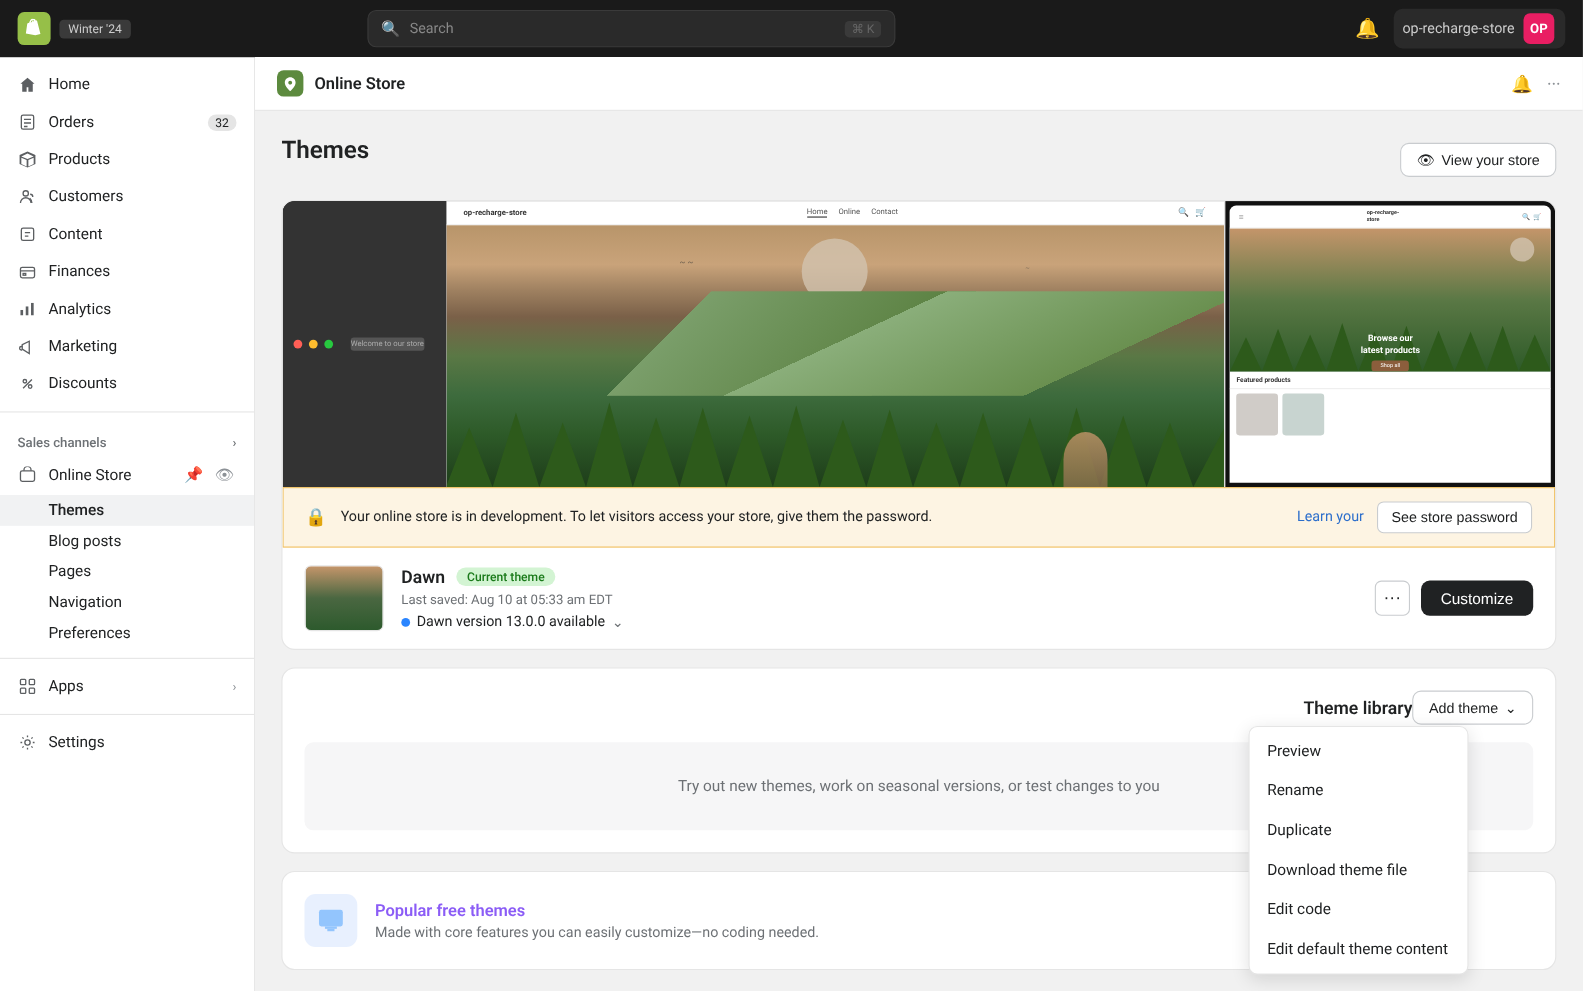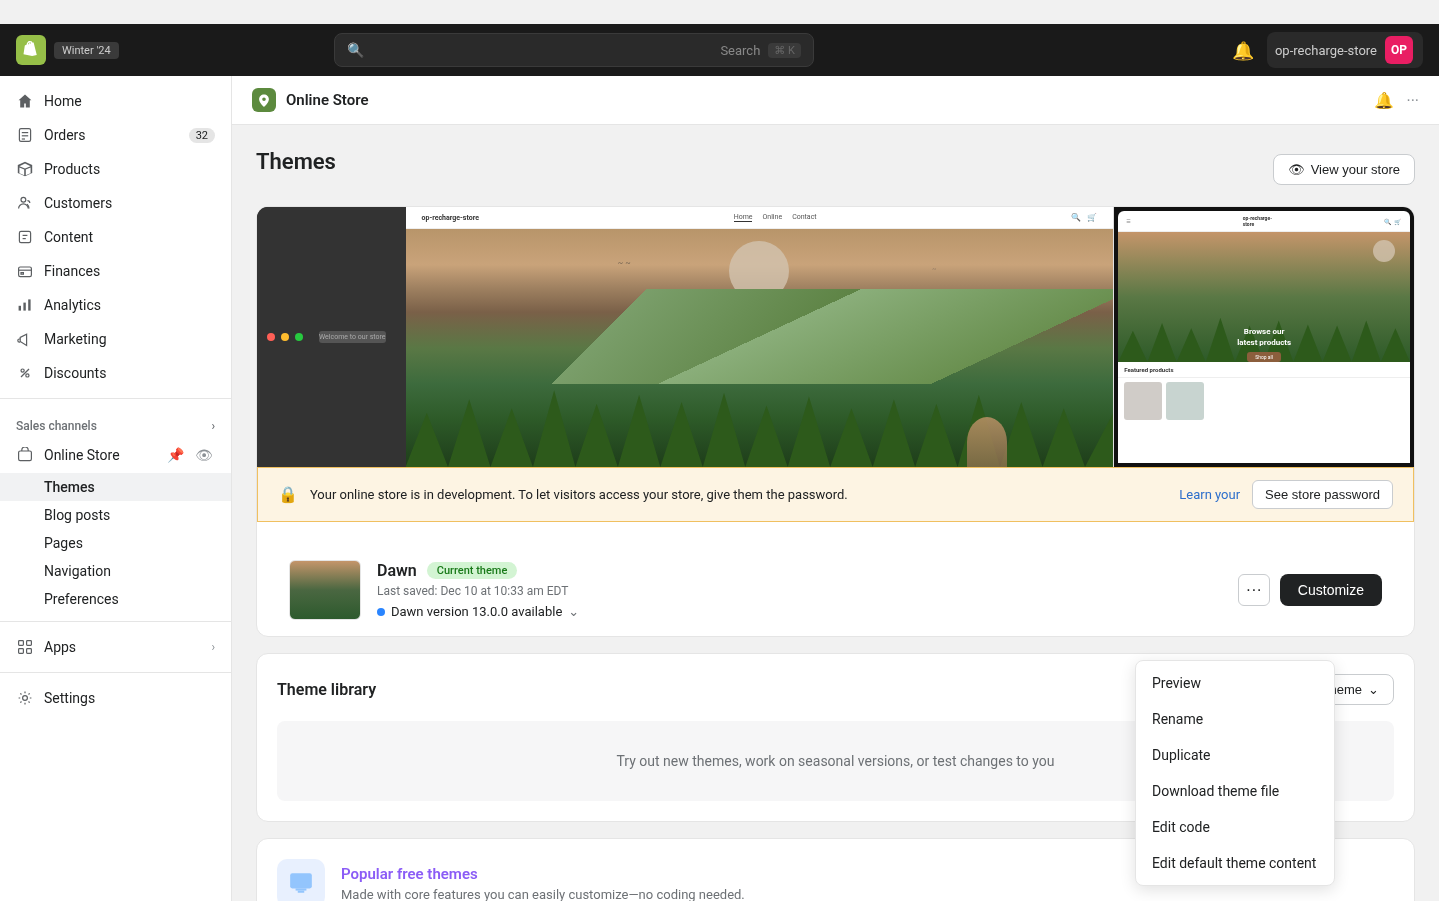--- a/index.html
+++ b/index.html
@@ -8,21 +8,20 @@
     
     .top-nav {
       background: #1a1a1a;
       height: 52px;
       display: flex;
       align-items: center;
       padding: 0 16px;
       gap: 12px;
       flex-shrink: 0;
       z-index: 100;
-      margin-top: 24px;
     }
     .top-nav-logo {
       display: flex;
       align-items: center;
       gap: 8px;
     }
     .shopify-logo {
       width: 30px;
       height: 30px;
       background: #96bf48;
@@ -48,21 +47,21 @@
       background: #2a2a2a;
       border: 1px solid #3a3a3a;
       border-radius: 8px;
       display: flex;
       align-items: center;
       padding: 0 12px;
       gap: 8px;
       height: 34px;
       cursor: text;
     }
-    .search-bar-text { color: #888; font-size: 13px; flex: 1; text-align: right; }
+    .search-bar-text { color: #888; font-size: 13px; flex: 1; }
     .search-shortcut { color: #666; font-size: 11px; background: #3a3a3a; padding: 1px 6px; border-radius: 4px; }
     .top-nav-right { display: flex; align-items: center; gap: 12px; margin-left: auto; }
     .notif-icon { color: #aaa; font-size: 18px; cursor: pointer; }
     .store-badge {
       display: flex;
       align-items: center;
       gap: 8px;
       background: #2a2a2a;
       border-radius: 8px;
       padding: 4px 10px 4px 8px;
@@ -251,23 +250,22 @@
       font-size: 13px;
       cursor: pointer;
       font-weight: 500;
       color: #202223;
     }
 
     
     .theme-info-row {
       display: flex;
       align-items: center;
-      padding: 16px 32px;
+      padding: 16px 20px;
       gap: 16px;
-      margin-top: 22px;
     }
     .theme-thumbnail {
       width: 72px;
       height: 60px;
       border-radius: 6px;
       overflow: hidden;
       border: 1px solid #e5e5e5;
       flex-shrink: 0;
       background: linear-gradient(180deg, #c4956a, #4a6741, #2d5a2d);
     }
@@ -334,23 +332,22 @@
       padding: 10px 16px;
       font-size: 14px;
       color: #202223;
       cursor: pointer;
     }
 
     
     .section-header-row {
       display: flex;
       align-items: center;
-      justify-content: space-between;
+      justify-content: flex-end;
       margin-bottom: 16px;
-      gap: 16px;
     }
     .section-subtitle { font-size: 16px; font-weight: 600; color: #202223; }
 
     
     .theme-library-card {
       background: #fff;
       border-radius: 12px;
       border: 1px solid #e5e5e5;
       padding: 20px;
       margin-bottom: 16px;
@@ -715,21 +712,21 @@
           <button class="see-password-btn">See store password</button>
         </div>
 
         <div class="theme-info-row">
           <div class="theme-thumbnail"></div>
           <div class="theme-details">
             <div class="theme-name-row">
               <span class="theme-name">Dawn</span>
               <span class="current-theme-badge">Current theme</span>
             </div>
-            <div class="theme-saved">Last saved: Dec 10 at 10:33 am EDT</div>
+            <div class="theme-saved">Last saved: Aug 10 at 05:33 am EDT</div>
             <div class="theme-version">
               <div class="version-dot"></div>
               <span>Dawn version 13.0.0 available</span>
               <span class="version-chevron">⌄</span>
             </div>
           </div>
           <div class="theme-actions">
             <button class="more-btn">···</button>
             <button class="customize-btn">Customize</button>
           </div>

